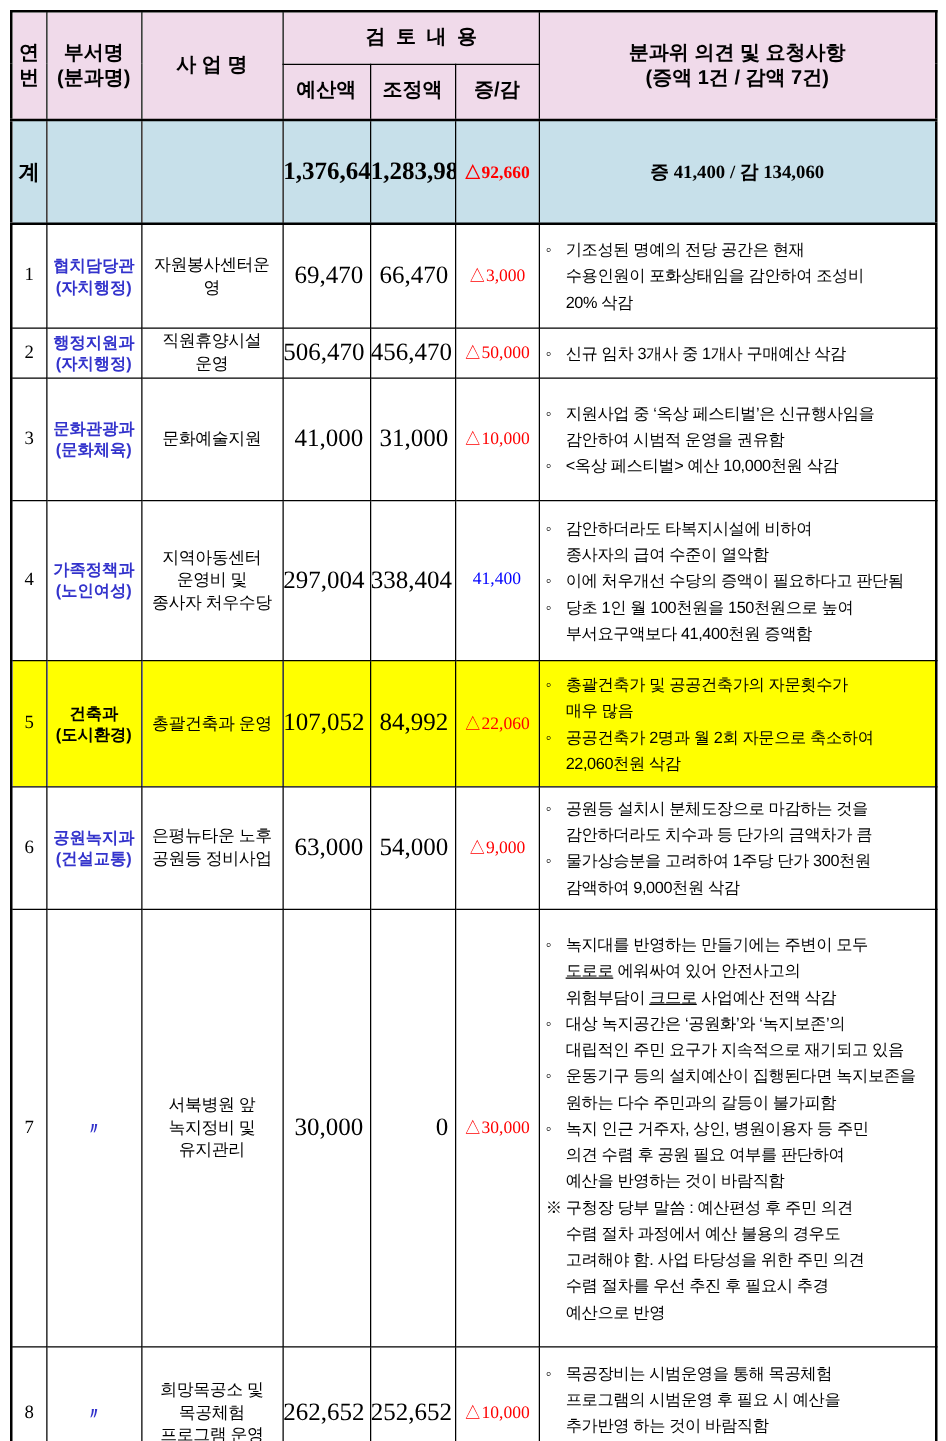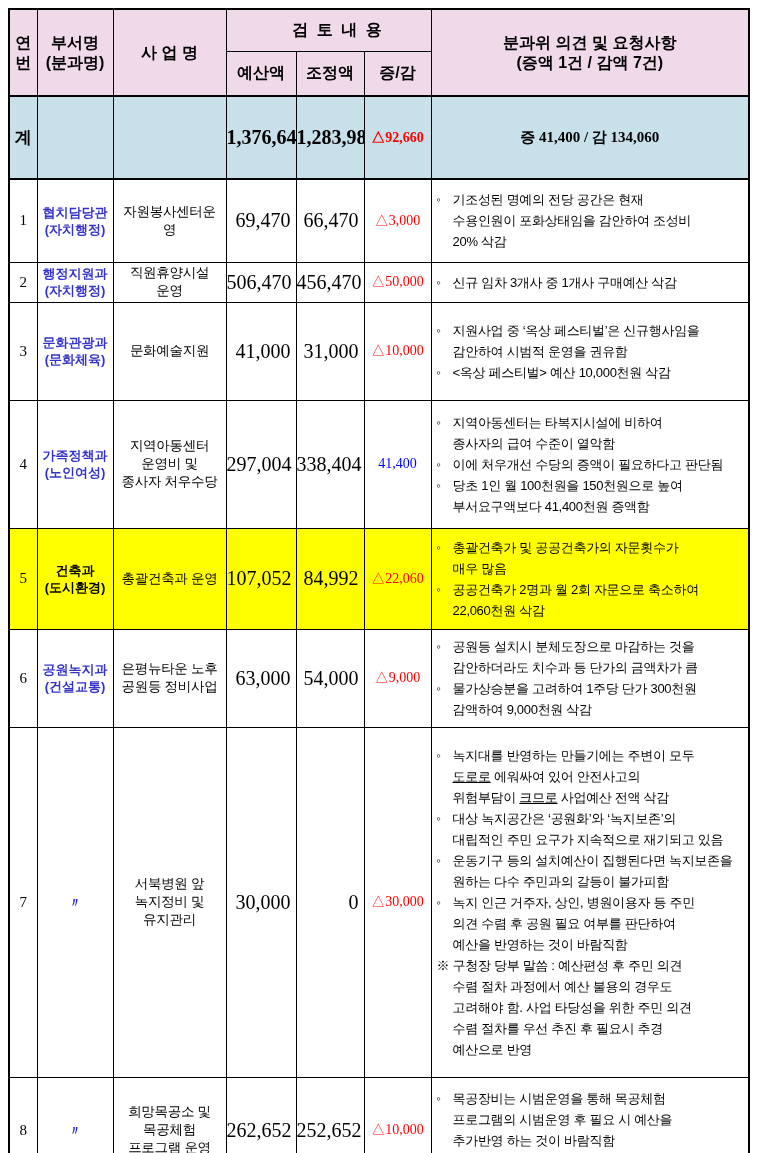--- a/index.html
+++ b/index.html
@@ -164,21 +164,21 @@
 (노인여성)</td>
           <td class="c-proj">지역아동센터
 운영비 및
 종사자 처우수당</td>
           <td class="c-num">297,004</td>
           <td class="c-num">338,404</td>
           <td class="c-chg blue">41,400</td>
           <td class="c-op">
             <div class="op-line">
               <span class="op-bullet">◦</span>
-              <span class="op-text"><span>지역아동센터는 타복지시설에 비하여</span></span>
+              <span class="op-text"><span>감안하더라도 타복지시설에 비하여</span></span>
             </div>
             <div class="op-line">
               <span class="op-bullet"></span>
               <span class="op-text"><span>종사자의 급여 수준이 열악함</span></span>
             </div>
             <div class="op-line">
               <span class="op-bullet">◦</span>
               <span class="op-text"><span>이에 처우개선 수당의 증액이 필요하다고 판단됨</span></span>
             </div>
             <div class="op-line">

